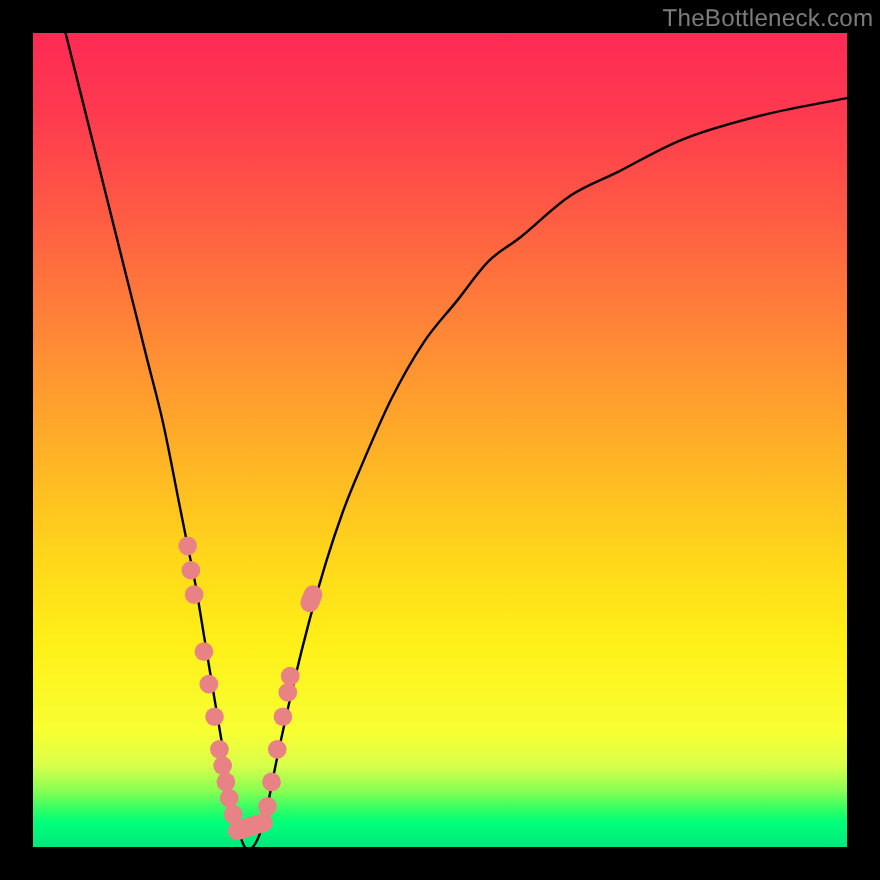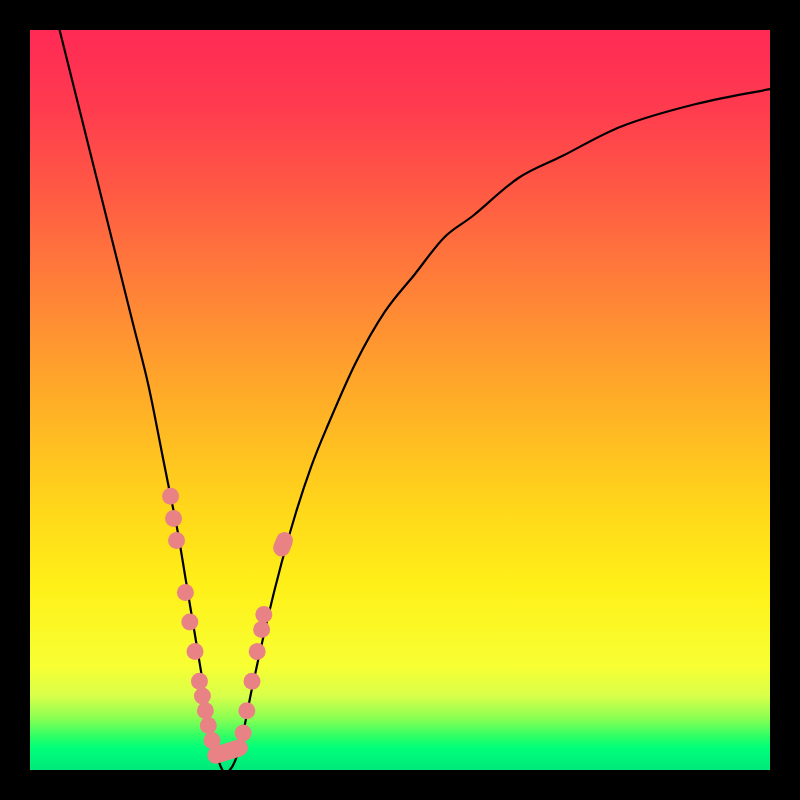--- a/index.html
+++ b/index.html
@@ -102,13 +102,14 @@
           <circle cx="213.12" cy="703.00" r="8.50" class="marker"></circle>
           <circle cx="216.82" cy="680.80" r="8.50" class="marker"></circle>
           <circle cx="222.00" cy="651.20" r="8.50" class="marker"></circle>
           <circle cx="227.18" cy="621.60" r="8.50" class="marker"></circle>
           <circle cx="231.62" cy="599.40" r="8.50" class="marker"></circle>
           <circle cx="233.84" cy="584.60" r="8.50" class="marker"></circle>
           <rect x="-8.50" y="-8.50" width="24.97" height="17.00" rx="8.50" class="capsule" transform="translate(251.60,518.00) rotate(-68.20)"></rect>
         </g>
     </svg>
   </div>
+  <div class="watermark">TheBottleneck.com</div>
 </div>
 
 </body></html>

